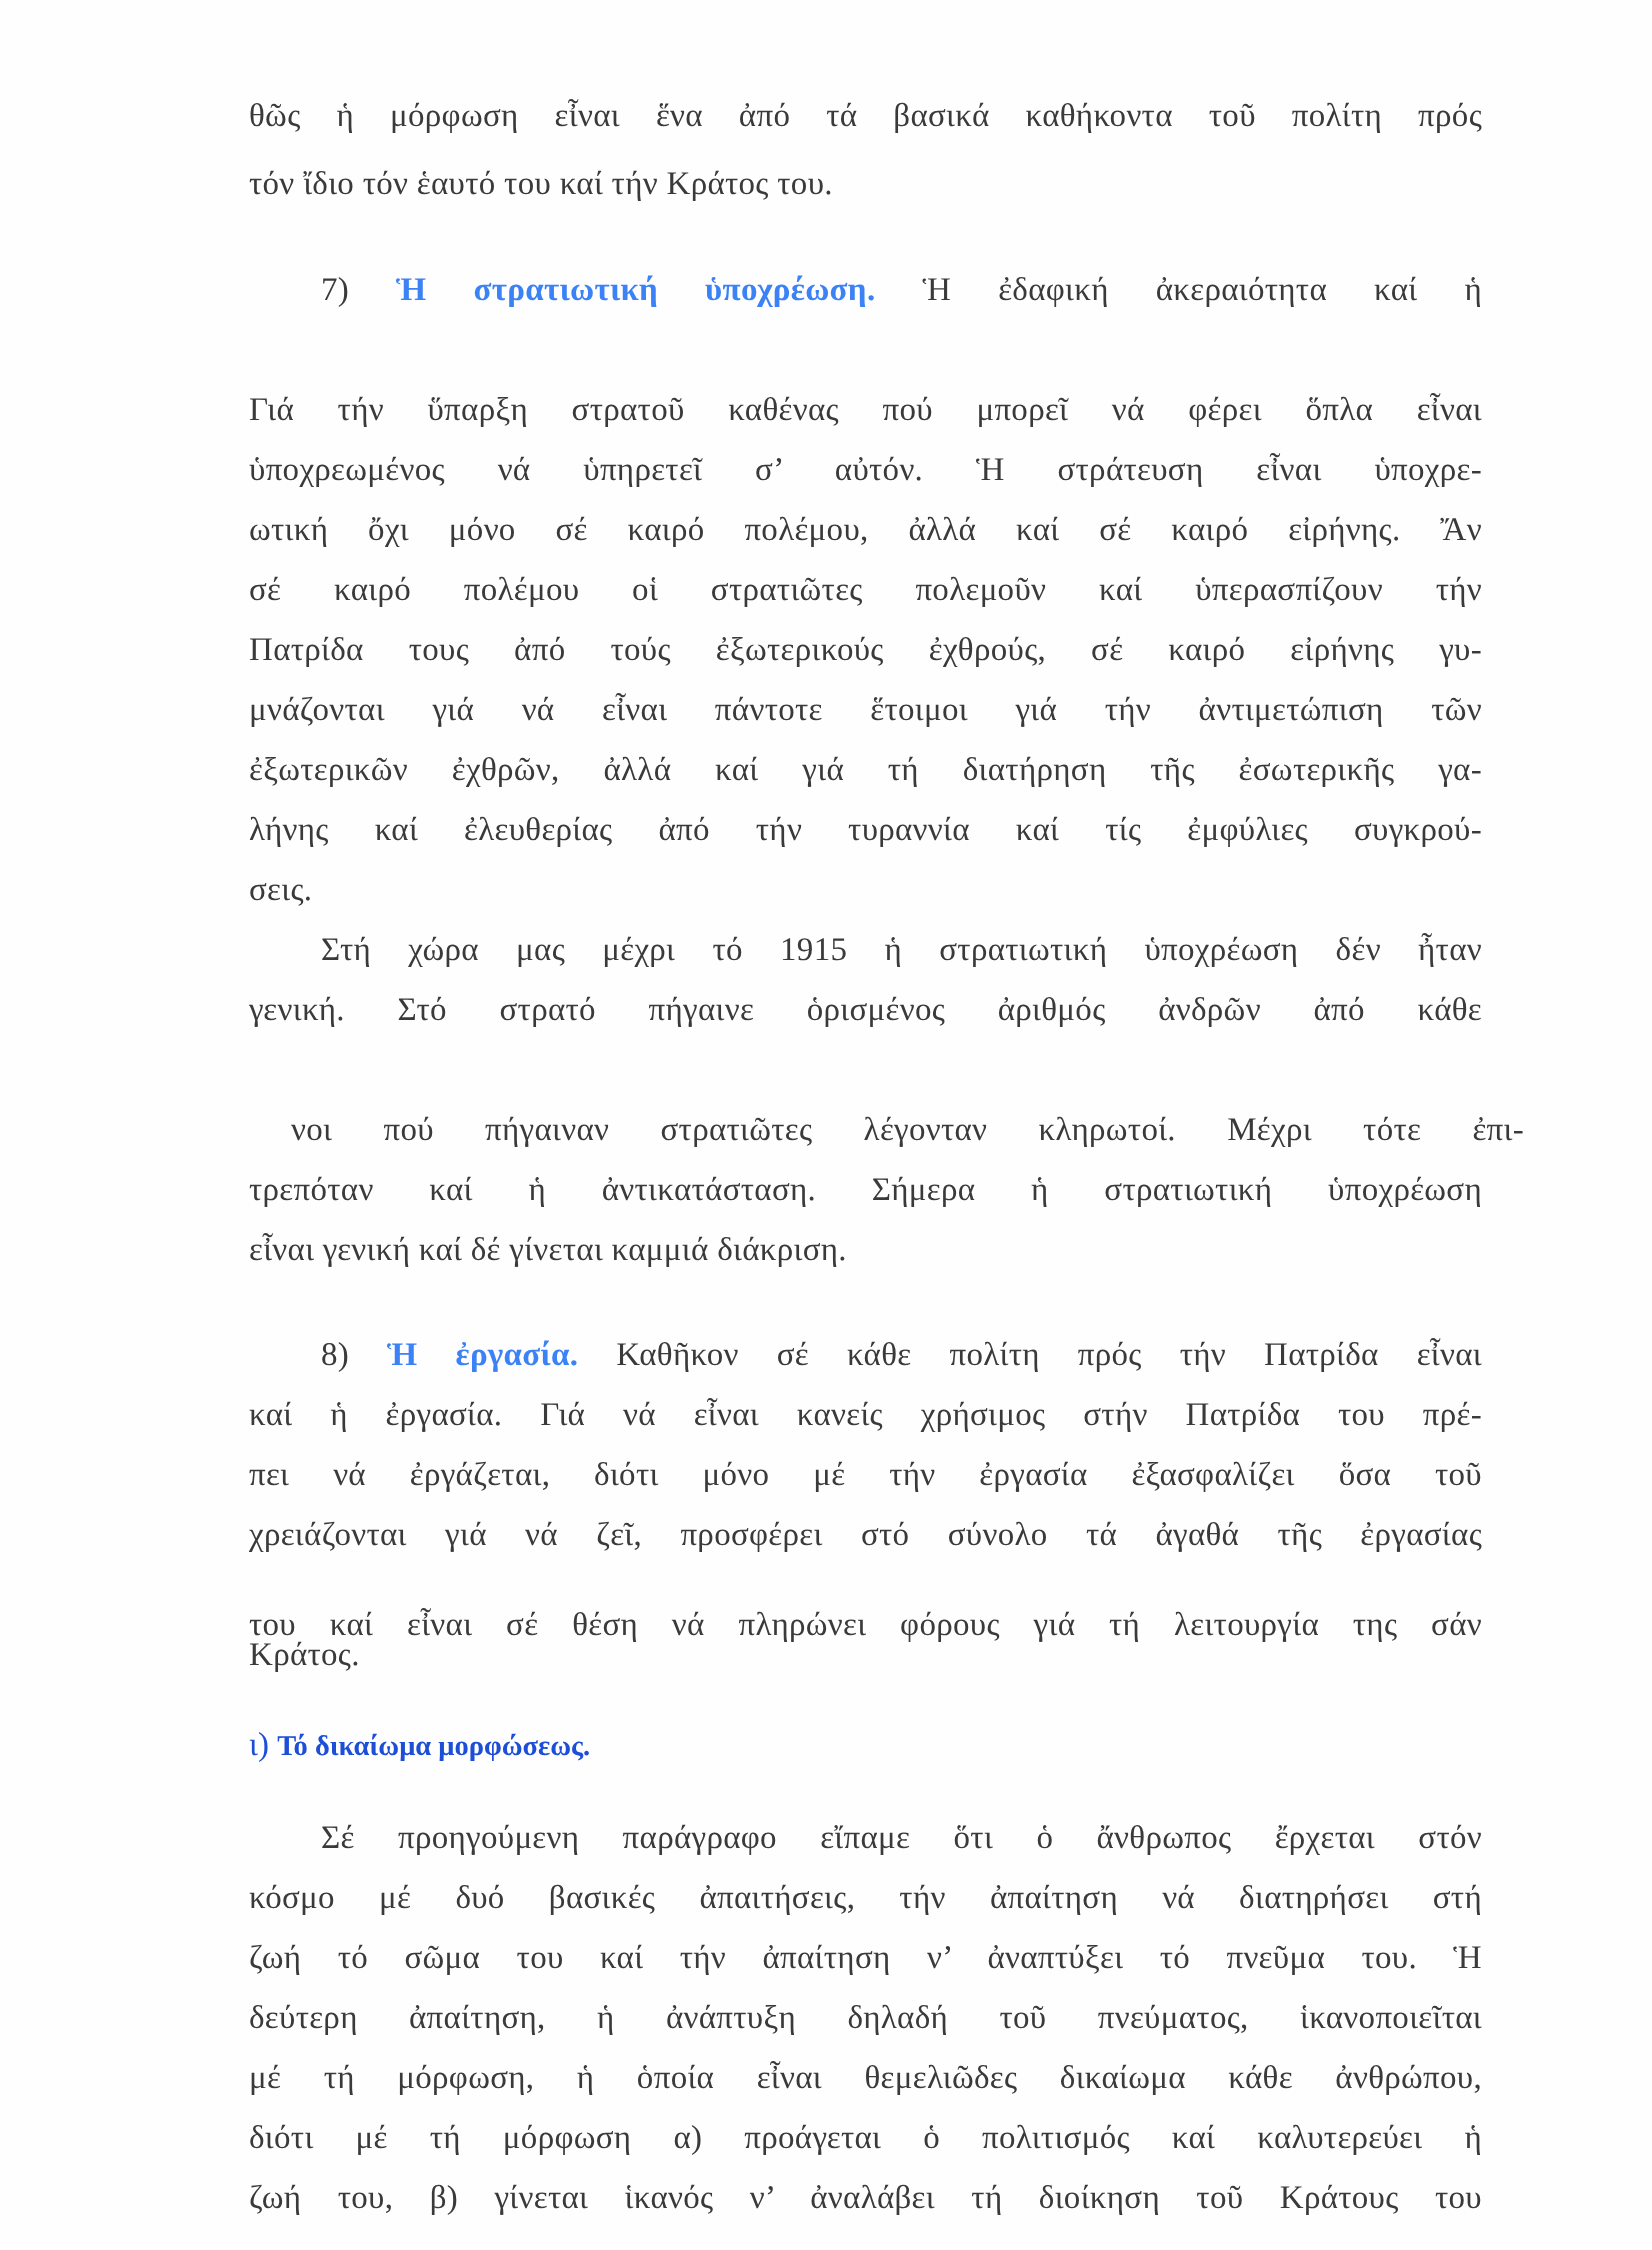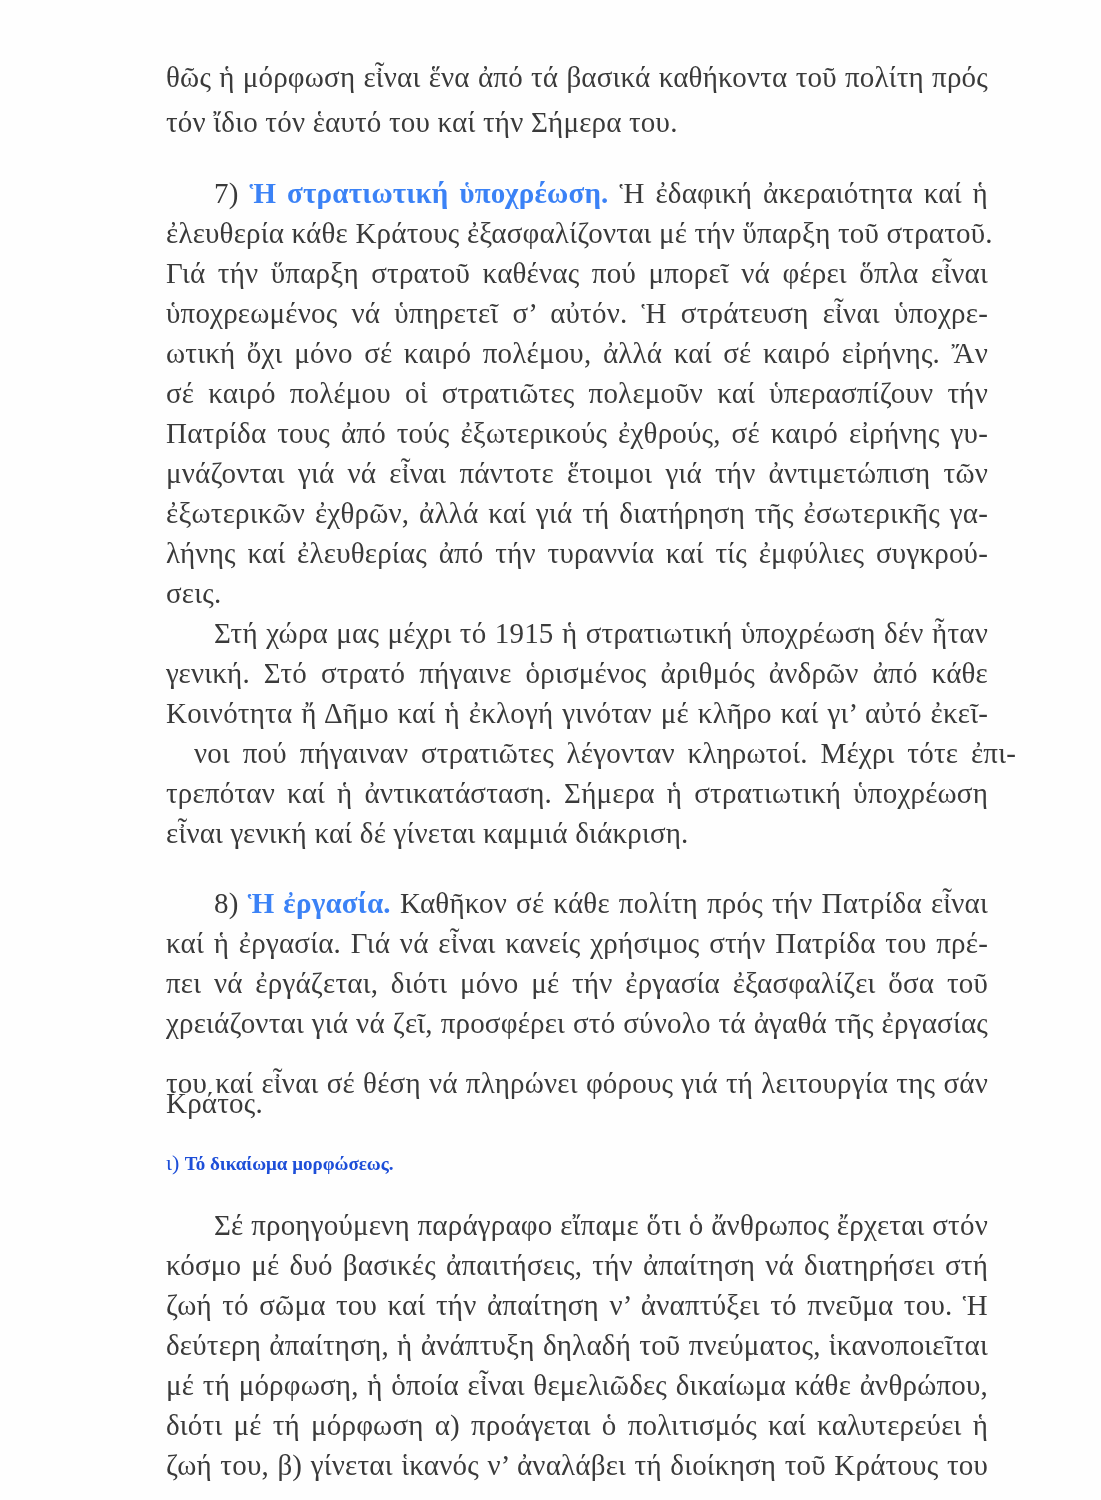--- a/index.html
+++ b/index.html
@@ -19,21 +19,21 @@
       position: absolute;
       left: 0; top: 0;
       width: 1101px;
       height: 1500px;
       background: #fefefe;
     }
     .line {
       position: absolute;
       left: 166px;
       width: 822px;
-      font-size: 29px;
+      font-size: 22px;
       line-height: 30px;
       white-space: nowrap;
       text-align: justify;
       text-align-last: justify;
       letter-spacing: 0.2px;
     }
     .line.last {
       text-align-last: left;
     }
     .indent {
@@ -57,39 +57,37 @@
       font-weight: normal;
       font-size: 22px;
     }
   </style>
 </head>
 <body>
 
 <div class="page">
 
   <div class="line" style="top:62px;">θῶς ἡ μόρφωση εἶναι ἕνα ἀπό τά βασικά καθήκοντα τοῦ πολίτη πρός</div>
-  <div class="line last" style="top:107px;">τόν ἴδιο τόν ἑαυτό του καί τήν Σήμερα του.</div>
+  <div class="line last" style="top:107px;">τόν ἴδιο τόν ἑαυτό του καί τήν Κράτος του.</div>
 
   <div class="line indent" style="top:178px;">
     <span>7) </span><b class="bold">Ἡ στρατιωτική ὑποχρέωση.</b><span> Ἡ ἐδαφική ἀκεραιότητα καί ἡ</span>
   </div>
-  <div class="line" style="top:218px;">ἐλευθερία κάθε Κράτους ἐξασφαλίζονται μέ τήν ὕπαρξη τοῦ στρατοῦ.</div>
   <div class="line" style="top:258px;">Γιά τήν ὕπαρξη στρατοῦ καθένας πού μπορεῖ νά φέρει ὅπλα εἶναι</div>
   <div class="line" style="top:298px;">ὑποχρεωμένος νά ὑπηρετεῖ σ’ αὐτόν. Ἡ στράτευση εἶναι ὑποχρε-</div>
   <div class="line" style="top:338px;">ωτική ὄχι μόνο σέ καιρό πολέμου, ἀλλά καί σέ καιρό εἰρήνης. Ἄν</div>
   <div class="line" style="top:378px;">σέ καιρό πολέμου οἱ στρατιῶτες πολεμοῦν καί ὑπερασπίζουν τήν</div>
   <div class="line" style="top:418px;">Πατρίδα τους ἀπό τούς ἐξωτερικούς ἐχθρούς, σέ καιρό εἰρήνης γυ-</div>
   <div class="line" style="top:458px;">μνάζονται γιά νά εἶναι πάντοτε ἕτοιμοι γιά τήν ἀντιμετώπιση τῶν</div>
   <div class="line" style="top:498px;">ἐξωτερικῶν ἐχθρῶν, ἀλλά καί γιά τή διατήρηση τῆς ἐσωτερικῆς γα-</div>
   <div class="line" style="top:538px;">λήνης καί ἐλευθερίας ἀπό τήν τυραννία καί τίς ἐμφύλιες συγκρού-</div>
   <div class="line last" style="top:578px;">σεις.</div>
 
   <div class="line indent" style="top:618px;">Στή χώρα μας μέχρι τό 1915 ἡ στρατιωτική ὑποχρέωση δέν ἦταν</div>
   <div class="line" style="top:658px;">γενική. Στό στρατό πήγαινε ὁρισμένος ἀριθμός ἀνδρῶν ἀπό κάθε</div>
-  <div class="line" style="top:698px;">Κοινότητα ἤ Δῆμο καί ἡ ἐκλογή γινόταν μέ κλῆρο καί γι’ αὐτό ἐκεῖ-</div>
   <div class="line" style="top:738px;margin-left:28px;">νοι πού πήγαιναν στρατιῶτες λέγονταν κληρωτοί. Μέχρι τότε ἐπι-</div>
   <div class="line" style="top:778px;">τρεπόταν καί ἡ ἀντικατάσταση. Σήμερα ἡ στρατιωτική ὑποχρέωση</div>
   <div class="line last" style="top:818px;">εἶναι γενική καί δέ γίνεται καμμιά διάκριση.</div>
 
   <div class="line indent" style="top:888px;">
     <span>8) </span><b class="bold">Ἡ ἐργασία.</b><span> Καθῆκον σέ κάθε πολίτη πρός τήν Πατρίδα εἶναι</span>
   </div>
   <div class="line" style="top:928px;">καί ἡ ἐργασία. Γιά νά εἶναι κανείς χρήσιμος στήν Πατρίδα του πρέ-</div>
   <div class="line" style="top:968px;">πει νά ἐργάζεται, διότι μόνο μέ τήν ἐργασία ἐξασφαλίζει ὅσα τοῦ</div>
   <div class="line" style="top:1008px;">χρειάζονται γιά νά ζεῖ, προσφέρει στό σύνολο τά ἀγαθά τῆς ἐργασίας</div>

